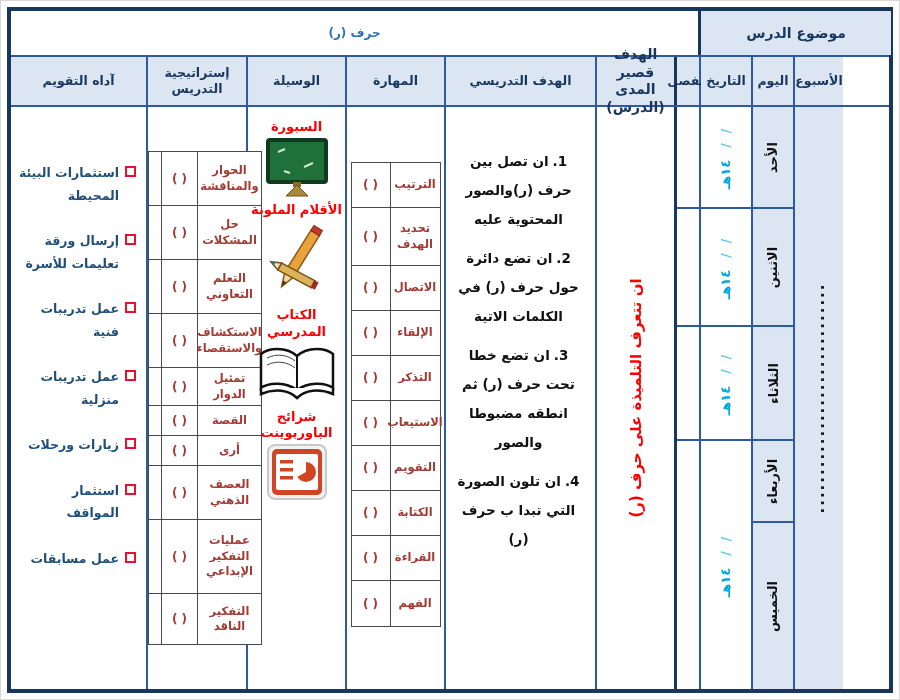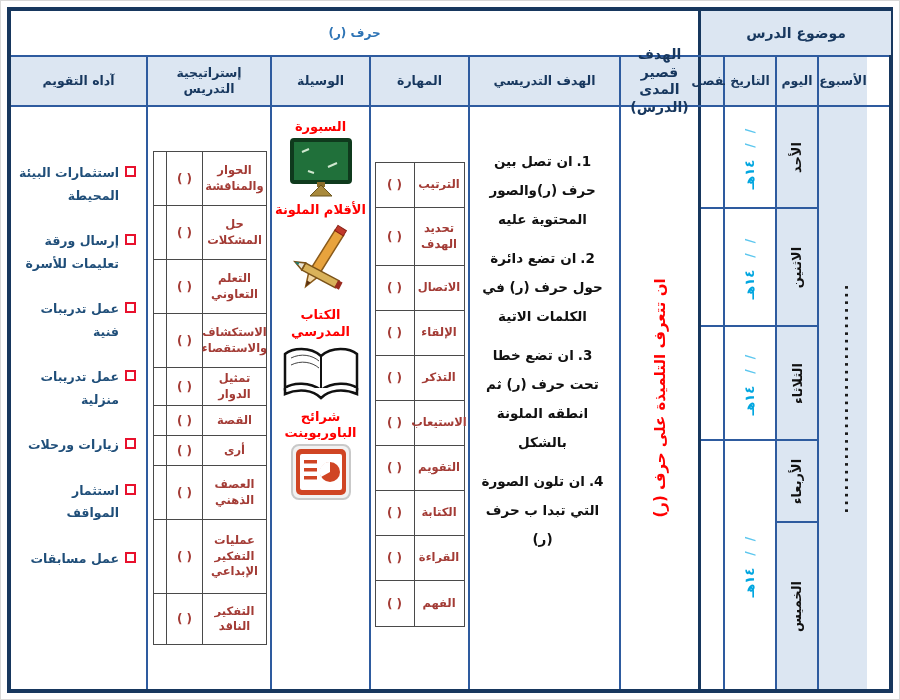--- a/index.html
+++ b/index.html
@@ -26,21 +26,21 @@
     position:absolute;inset:6px;border:4px solid var(--navy);
     display:flex;flex-direction:column;background:#fff;
   }
   .hrow1{height:46px;display:flex;border-bottom:2px solid var(--line);}
   .hrow2{height:50px;display:flex;border-bottom:2px solid var(--line);}
   .brow{flex:1;display:flex;min-height:0;}
   .c{border-right:2px solid var(--line);flex:0 0 auto;display:flex;align-items:center;justify-content:center;text-align:center;}
   .hrow1 .c:last-child,.hrow2 .c:last-child,.brow>.c:last-child{border-right:none;}
   .sep{border-right:3px solid var(--navy);}
   
-  .w-eval{width:137px}.w-strat{width:124px}.w-means{width:99px}.w-skill{width:99px}
+  .w-eval{width:137px}.w-strat{width:100px}.w-means{width:99px}.w-skill{width:99px}
   .w-tgoal{width:151px}.w-sgoal{width:80px}.w-class{width:24px}.w-date{width:52px}
   .w-day{width:42px}.w-week{width:48px}
   .w-title{width:690px}.w-subject{width:190px}
 
   .title-cell{background:#fff;color:var(--title-blue);font-weight:bold;font-size:12px;}
   .subject-cell{background:var(--hdr-bg);color:var(--navy);font-weight:bold;font-size:14px;}
   .hrow2 .c{background:var(--hdr-bg);color:var(--navy);font-weight:bold;font-size:12.5px;line-height:1.25;padding:2px;}
   .hrow2 .small{font-size:14px;}
 
   
@@ -320,21 +320,21 @@
               <div class="itab-name">الفهم</div>
               <div class="itab-mark">(    )</div>
             </div>
         </div>
       </div>
 
       <div class="c w-tgoal">
         <div class="goals">
           <div class="goal-line"><span class="goal-num">1.</span><span>ان تصل بين حرف (ر)والصور المحتوية عليه</span></div>
           <div class="goal-line"><span class="goal-num">2.</span><span>ان تضع دائرة حول حرف (ر) في الكلمات الاتية</span></div>
-          <div class="goal-line"><span class="goal-num">3.</span><span>ان تضع خطا تحت حرف (ر) ثم انطقه الملونة بالشكل</span></div>
+          <div class="goal-line"><span class="goal-num">3.</span><span>ان تضع خطا تحت حرف (ر) ثم انطقه مضبوطا والصور</span></div>
           <div class="goal-line"><span class="goal-num">4.</span><span>ان تلون الصورة التي تبدا ب حرف (ر)</span></div>
         </div>
       </div>
 
       <div class="c w-sgoal sep">
         <div class="vwrap">
             <div class="vtext short-goal">ان تتعرف التلميذة على حرف (ر)</div>
           </div>
       </div>
 

